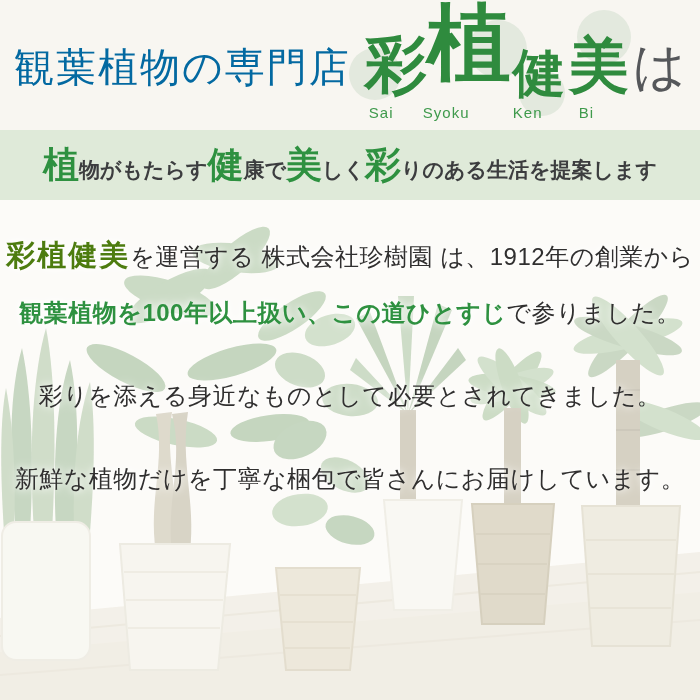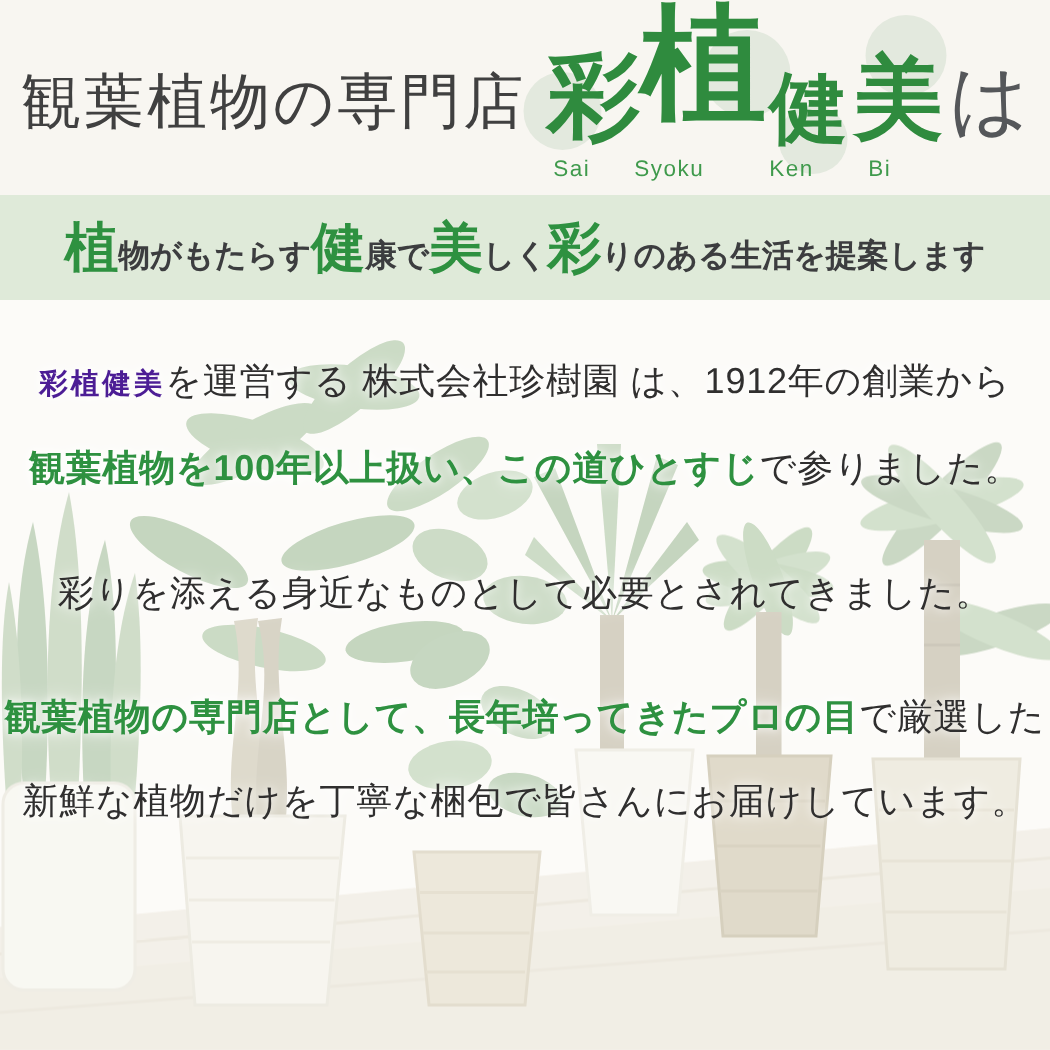--- a/index.html
+++ b/index.html
@@ -9,21 +9,21 @@
     font-family:"Liberation Sans", sans-serif;
   }
 
   
   .header {
     position:relative; height:130px;
     display:flex; justify-content:center; align-items:flex-start;
     padding-top:0;
   }
   .shop-label {
-    font-size:40px; color:#404040; letter-spacing:2px;
+    font-size:40px; color:#0369a1; letter-spacing:2px;
     margin-top:40px; font-weight:500; white-space:nowrap;
   }
   .logo { position:relative; width:264px; height:116px; margin:6px 6px 0 12px; }
   .circle { position:absolute; border-radius:50%; background:#e3e9de; }
   .c1 { left:-14px; top:42px; width:52px; height:52px; }
   .c2 { left:106px; top:14px; width:58px; height:58px; }
   .c3 { left:156px; top:64px; width:46px; height:46px; }
   .c4 { left:214px; top:4px;  width:54px; height:54px; }
   .lc {
     position:absolute; line-height:1; color:#2f8b3e; font-weight:600;
@@ -56,22 +56,22 @@
   .copy {
     position:relative; z-index:2; padding-top:40px; text-align:center;
     font-size:24px; letter-spacing:0.5px;
     text-shadow:0 0 6px rgba(255,255,255,.95), 0 0 14px rgba(255,255,255,.8);
   }
   .line { line-height:30px; margin:0 0 26px; white-space:nowrap; }
   .line.gap-after { margin-bottom:53px; }
   .copy .seg-dark  { color:#302f2f; font-weight:500; }
   .copy .seg-green { color:#2e9140; font-weight:700; }
   .copy .seg-brand {
-    color:#4c1d95; font-family:"Liberation Serif", serif;
-    font-size:19px; font-weight:600; letter-spacing:2px;
+    color:#4d7c0f; font-family:"Liberation Serif", serif;
+    font-size:29px; font-weight:600; letter-spacing:2px;
   }
 </style>
 </head>
 <body>
 
 <div class="page">
 
   <div class="header">
     <span class="shop-label">観葉植物の専門店</span>
     <div class="logo">
@@ -191,18 +191,17 @@
           <line x1="588" y1="374" x2="674" y2="374" stroke="#cdc4a9" stroke-width="2"></line>
           <line x1="590" y1="408" x2="671" y2="408" stroke="#cdc4a9" stroke-width="2"></line>
         </g>
       </g>
     </svg>
 
     <div class="copy">
       <div class="line"><span class="seg seg-brand">彩植健美</span><span class="seg seg-dark">を運営する 株式会社珍樹園 は、1912年の創業から</span></div>
       <div class="line gap-after"><span class="seg seg-green">観葉植物を100年以上扱い、この道ひとすじ</span><span class="seg seg-dark">で参りました。</span></div>
       <div class="line gap-after"><span class="seg seg-dark">彩りを添える身近なものとして必要とされてきました。</span></div>
-      <div class="line"><span class="seg seg-green">観葉植物の専門店として、長年培ってきたプロの目</span><span class="seg seg-dark">で厳選した</span></div>
       <div class="line"><span class="seg seg-dark">新鮮な植物だけを丁寧な梱包で皆さんにお届けしています。</span></div>
     </div>
   </div>
 
 </div>
 
 </body></html>

